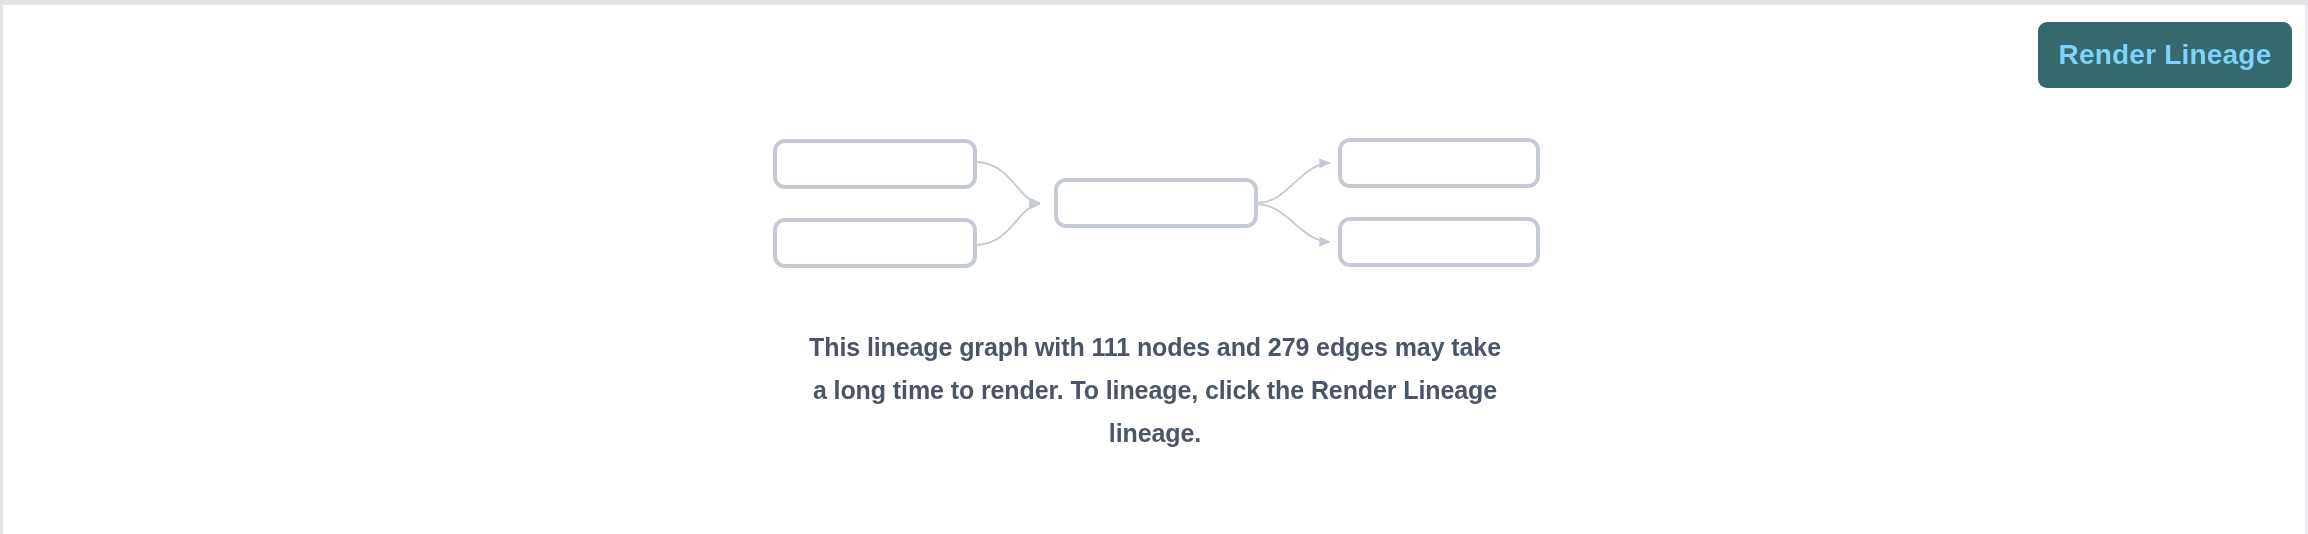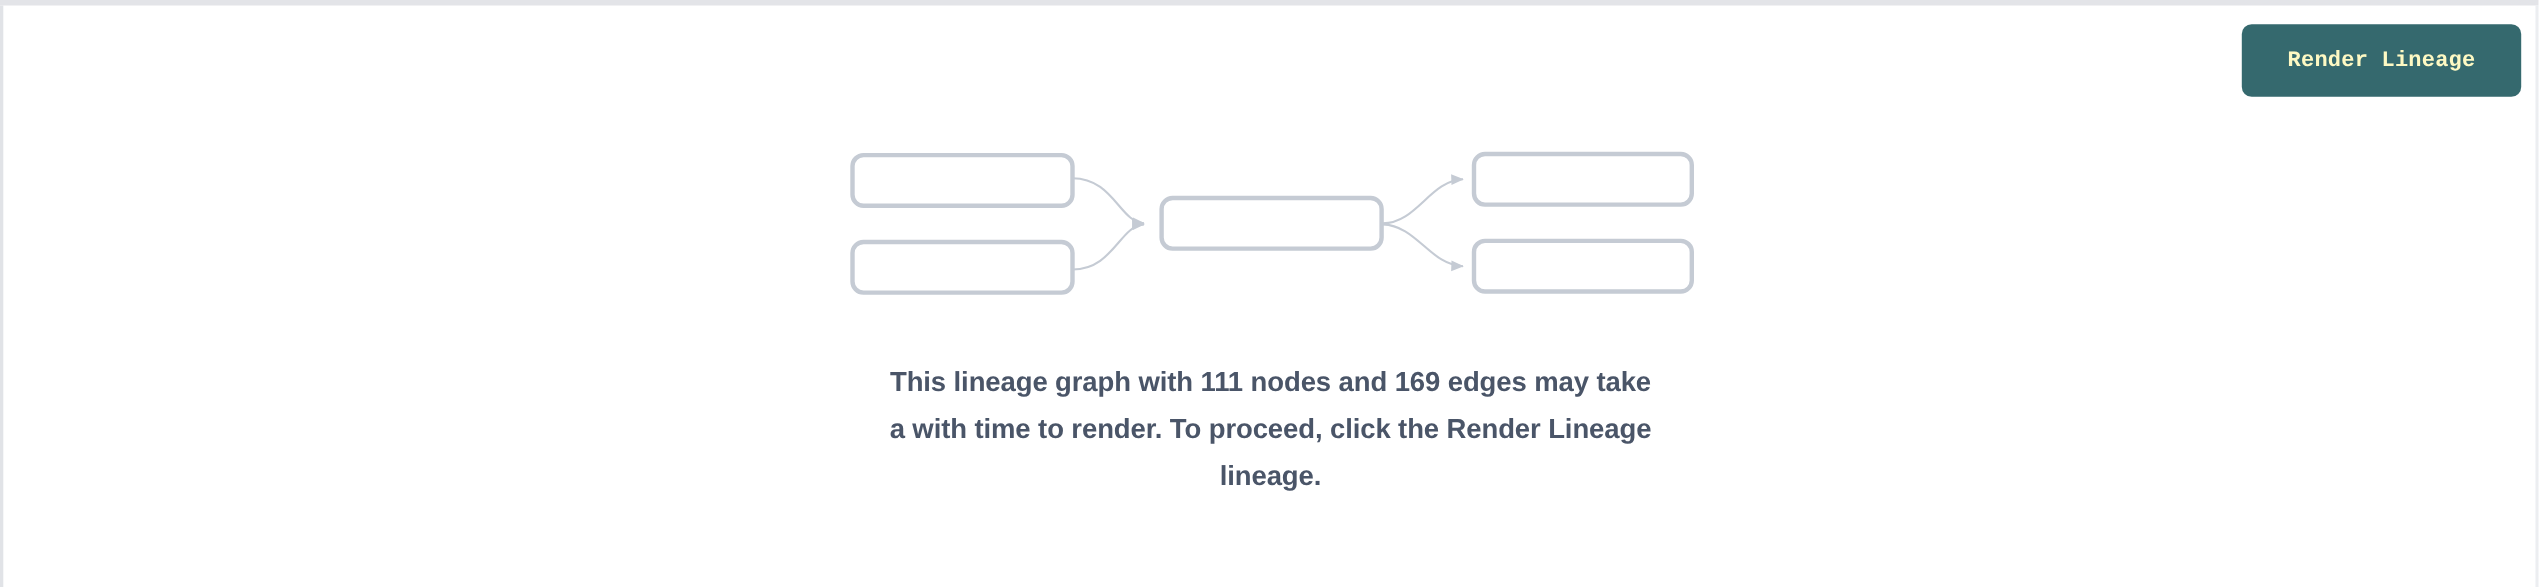--- a/index.html
+++ b/index.html
@@ -46,25 +46,25 @@
   }
 
   
   .render-button {
     position: absolute;
     left: 2038px;
     top: 22px;
     width: 254px;
     height: 66px;
     background: #35696e;
-    color: #fef9c3;
+    color: #7dd3fc;
     border: none;
     border-radius: 9px;
-    font-family: Liberation Mono, monospace;
-    font-size: 20px;
+    font-family: Liberation Sans, sans-serif;
+    font-size: 28px;
     font-weight: bold;
     letter-spacing: 0.2px;
     cursor: pointer;
     display: flex;
     align-items: center;
     justify-content: center;
     padding: 0;
   }
 
   
@@ -132,18 +132,18 @@
         <rect x="35" y="21" width="200" height="46" rx="10" ry="10"></rect>
         <rect x="35" y="100" width="200" height="46" rx="10" ry="10"></rect>
         <rect x="316" y="60" width="200" height="46" rx="10" ry="10"></rect>
         <rect x="600" y="20" width="198" height="46" rx="10" ry="10"></rect>
         <rect x="600" y="99" width="198" height="46" rx="10" ry="10"></rect>
       </g>
     </svg>
   </div>
 
   <div class="message">
-    <div>This lineage graph with 111 nodes and 169 edges may take</div>
-    <div>a with time to render. To proceed, click the Render Lineage</div>
+    <div>This lineage graph with 111 nodes and 279 edges may take</div>
+    <div>a long time to render. To lineage, click the Render Lineage</div>
     <div>lineage.</div>
   </div>
 
 </div>
 
 </body></html>

